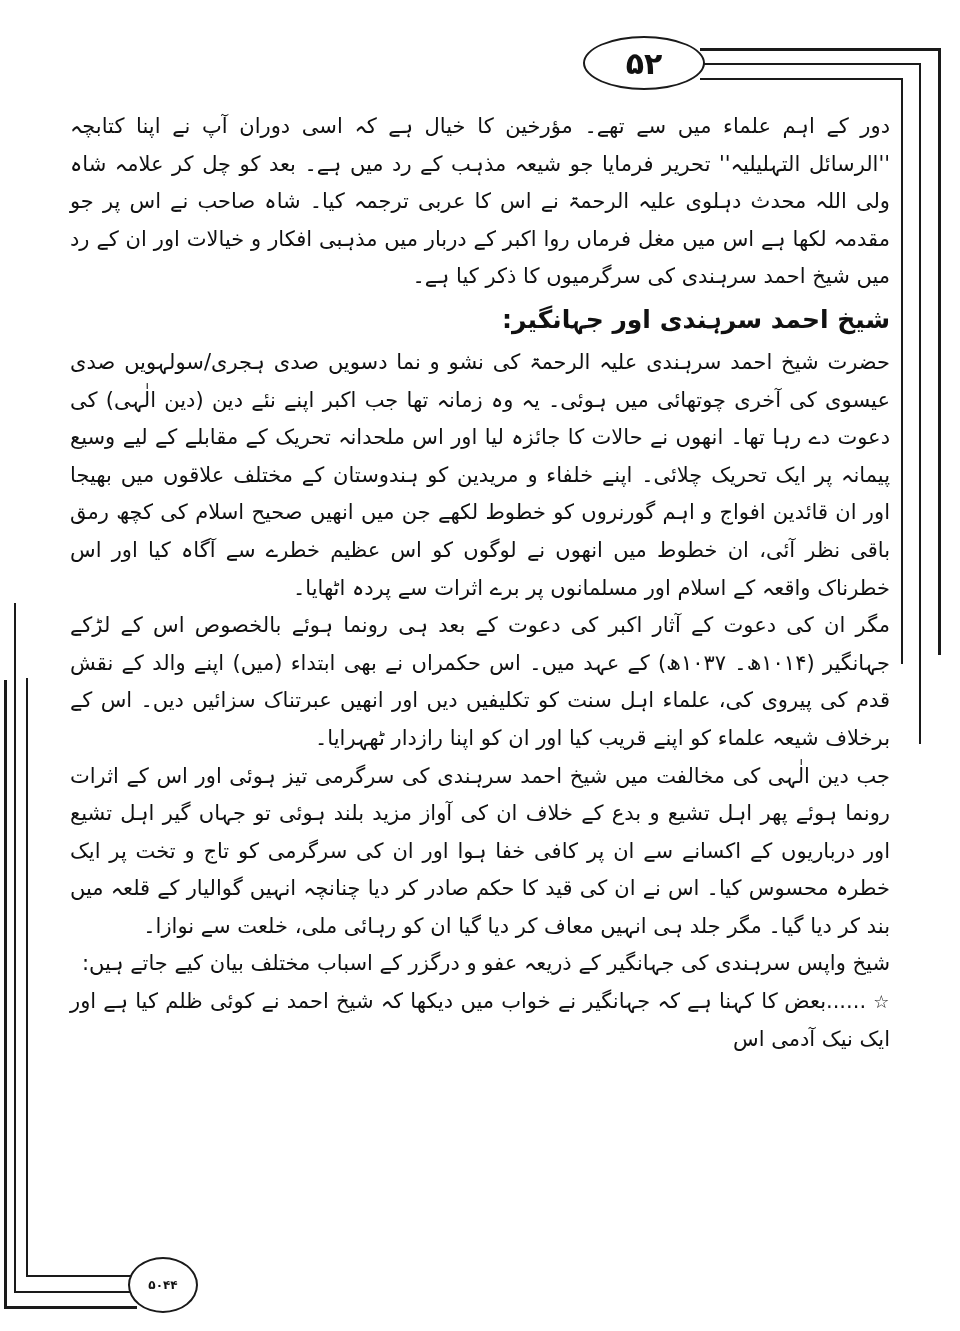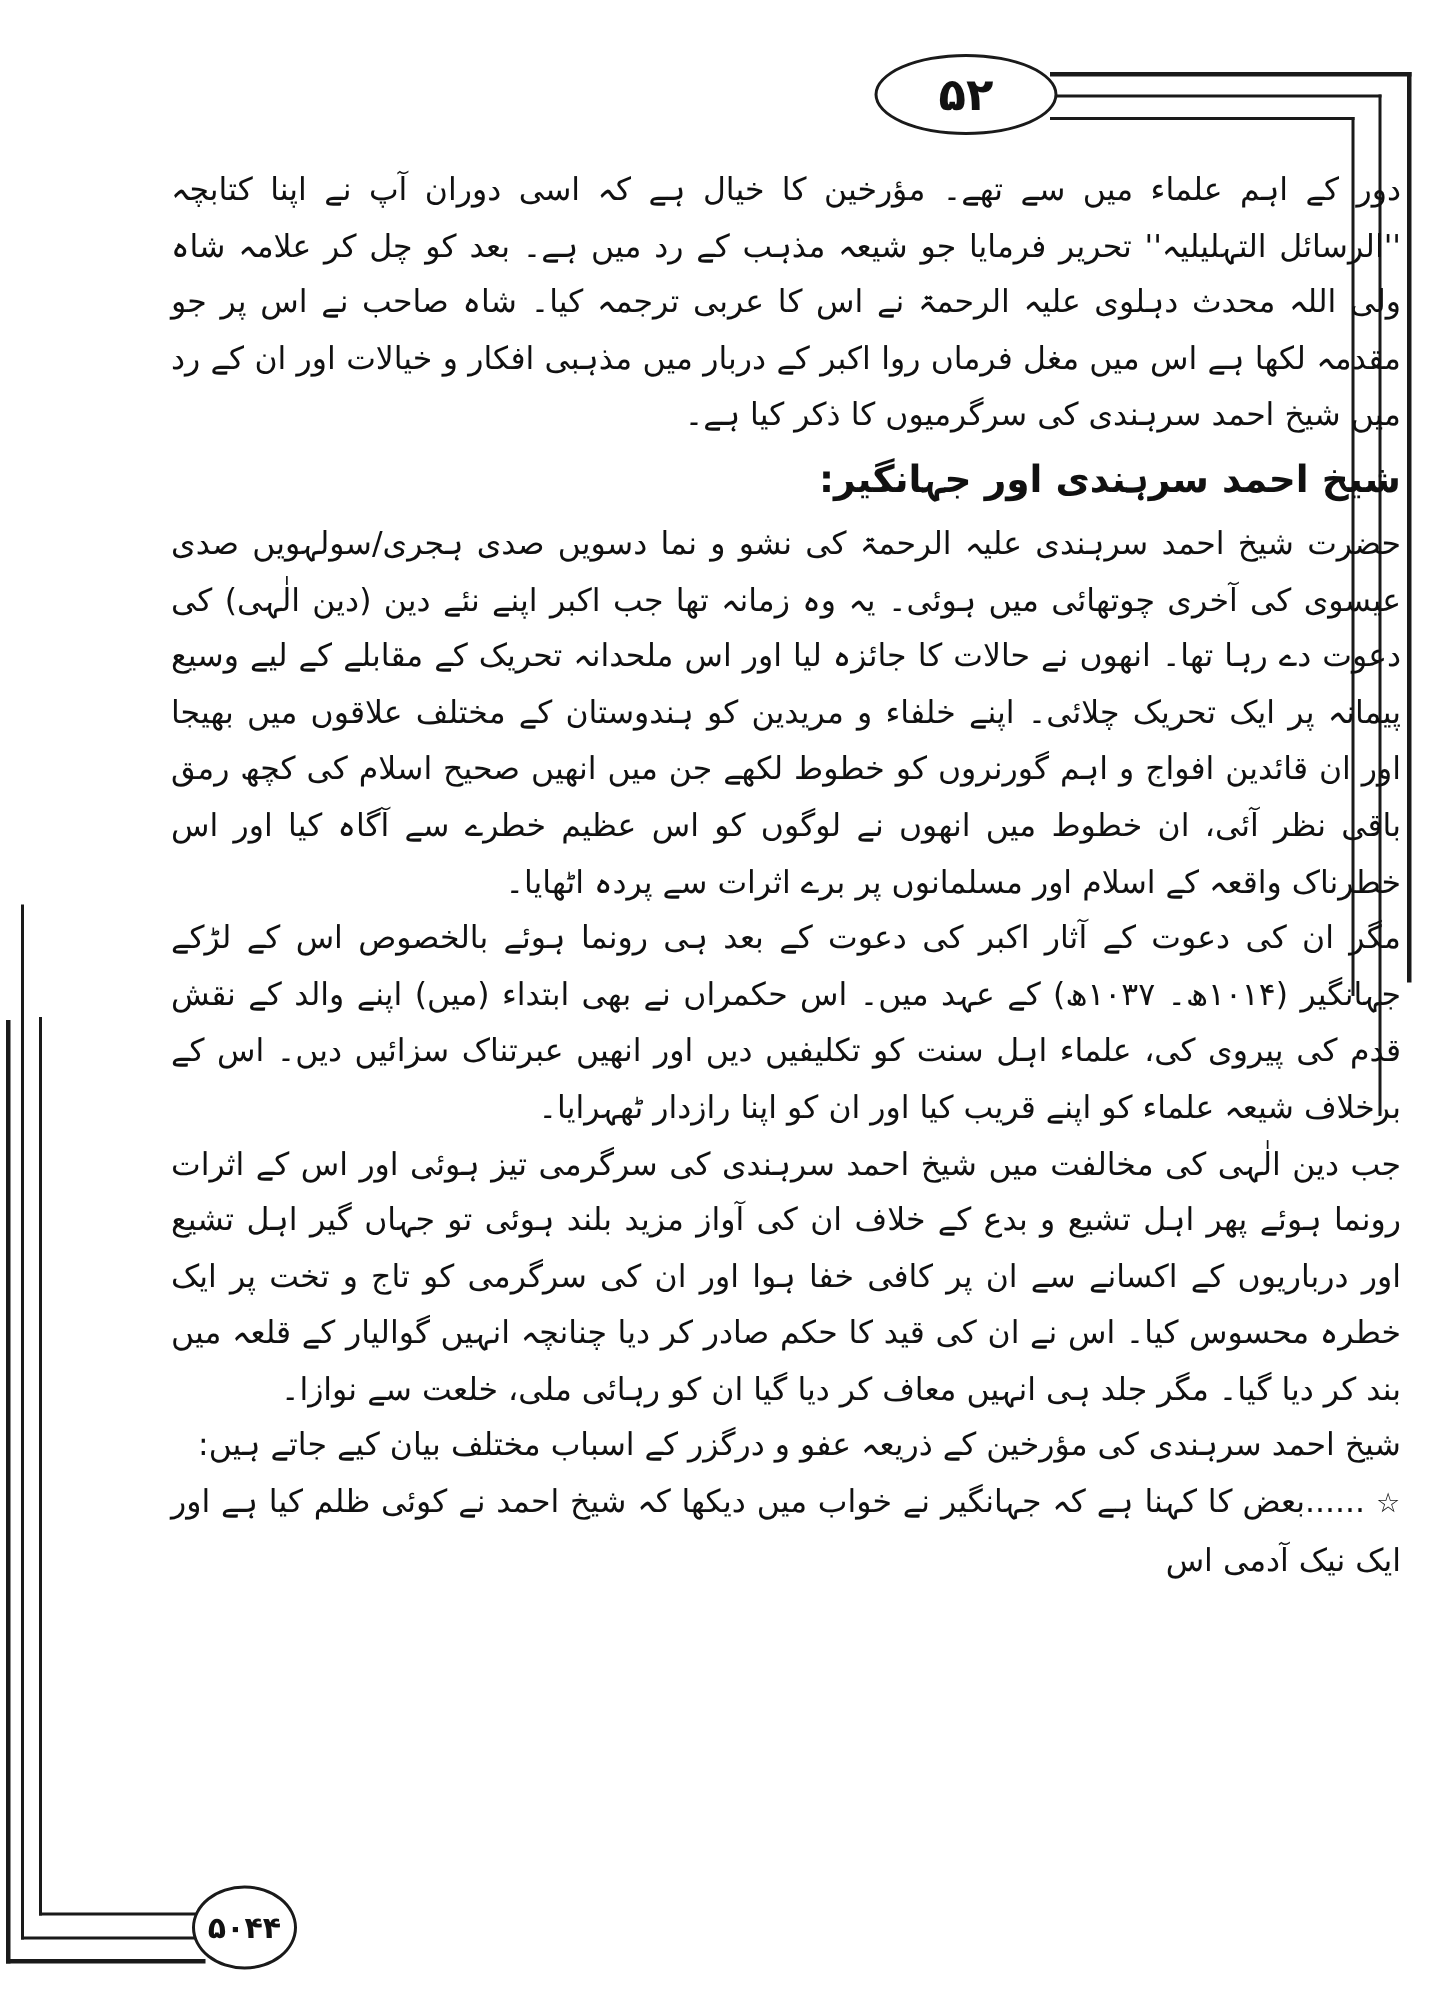--- a/index.html
+++ b/index.html
@@ -8,22 +8,22 @@
   
   .tr1 { left: 700px; top: 48px; width: 238px; height: 604px; border-width: 3px 3px 0 0; }
   .tr2 { left: 700px; top: 63px; width: 219px; height: 679px; border-width: 2px 2px 0 0; }
   .tr3 { left: 700px; top: 78px; width: 201px; height: 584px; border-width: 2px 2px 0 0; }
   
   .bl1 { left: 4px; top: 680px; width: 130px; height: 626px; border-width: 0 0 3px 3px; }
   .bl2 { left: 14px; top: 603px; width: 120px; height: 688px; border-width: 0 0 2px 2px; }
   .bl3 { left: 26px; top: 678px; width: 108px; height: 597px; border-width: 0 0 2px 2px; }
   .oval { position: absolute; border: 2px solid #1a1a1a; border-radius: 50%; background: #fff; display: flex; align-items: center; justify-content: center; font-weight: bold; font-size: 30px; }
   .oval-top { left: 583px; top: 36px; width: 118px; height: 50px; }
-  .oval-bottom { left: 128px; top: 1257px; width: 66px; height: 52px; font-size: 20px; }
-  .text { position: absolute; left: 70px; top: 108px; width: 820px; direction: rtl; text-align: justify; font-family: "DejaVu Sans", sans-serif; font-size: 21px; line-height: 37.6px; margin-left: 44px; }
+  .oval-bottom { left: 128px; top: 1257px; width: 66px; height: 52px; font-size: 12px; }
+  .text { position: absolute; left: 70px; top: 108px; width: 820px; direction: rtl; text-align: justify; font-family: "DejaVu Sans", sans-serif; font-size: 21px; line-height: 37.6px; }
   .text p { margin: 0; }
   .heading { font-size: 25px; font-weight: bold; line-height: 48px; margin: 0; }
   .bullet-star { font-size: 18px; }
 </style>
 </head>
 <body>
 
 <div class="frame tr1"></div>
 <div class="frame tr2"></div>
 <div class="frame tr3"></div>
@@ -37,15 +37,15 @@
 <div class="oval oval-bottom">
   <span>۵۰۴۴</span>
 </div>
 
 <div class="text">
   <p>دور کے اہم علماء میں سے تھے۔ مؤرخین کا خیال ہے کہ اسی دوران آپ نے اپنا کتابچہ ''الرسائل التہلیلیہ'' تحریر فرمایا جو شیعہ مذہب کے رد میں ہے۔ بعد کو چل کر علامہ شاہ ولی اللہ محدث دہلوی علیہ الرحمۃ نے اس کا عربی ترجمہ کیا۔ شاہ صاحب نے اس پر جو مقدمہ لکھا ہے اس میں مغل فرماں روا اکبر کے دربار میں مذہبی افکار و خیالات اور ان کے رد میں شیخ احمد سرہندی کی سرگرمیوں کا ذکر کیا ہے۔</p>
   <p class="heading">شیخ احمد سرہندی اور جہانگیر:</p>
   <p>حضرت شیخ احمد سرہندی علیہ الرحمۃ کی نشو و نما دسویں صدی ہجری/سولہویں صدی عیسوی کی آخری چوتھائی میں ہوئی۔ یہ وہ زمانہ تھا جب اکبر اپنے نئے دین (دین الٰہی) کی دعوت دے رہا تھا۔ انھوں نے حالات کا جائزہ لیا اور اس ملحدانہ تحریک کے مقابلے کے لیے وسیع پیمانہ پر ایک تحریک چلائی۔ اپنے خلفاء و مریدین کو ہندوستان کے مختلف علاقوں میں بھیجا اور ان قائدین افواج و اہم گورنروں کو خطوط لکھے جن میں انھیں صحیح اسلام کی کچھ رمق باقی نظر آئی، ان خطوط میں انھوں نے لوگوں کو اس عظیم خطرے سے آگاہ کیا اور اس خطرناک واقعہ کے اسلام اور مسلمانوں پر برے اثرات سے پردہ اٹھایا۔</p>
   <p>مگر ان کی دعوت کے آثار اکبر کی دعوت کے بعد ہی رونما ہوئے بالخصوص اس کے لڑکے جہانگیر (۱۰۱۴ھ۔ ۱۰۳۷ھ) کے عہد میں۔ اس حکمراں نے بھی ابتداء (میں) اپنے والد کے نقش قدم کی پیروی کی، علماء اہل سنت کو تکلیفیں دیں اور انھیں عبرتناک سزائیں دیں۔ اس کے برخلاف شیعہ علماء کو اپنے قریب کیا اور ان کو اپنا رازدار ٹھہرایا۔</p>
   <p>جب دین الٰہی کی مخالفت میں شیخ احمد سرہندی کی سرگرمی تیز ہوئی اور اس کے اثرات رونما ہوئے پھر اہل تشیع و بدع کے خلاف ان کی آواز مزید بلند ہوئی تو جہاں گیر اہل تشیع اور درباریوں کے اکسانے سے ان پر کافی خفا ہوا اور ان کی سرگرمی کو تاج و تخت پر ایک خطرہ محسوس کیا۔ اس نے ان کی قید کا حکم صادر کر دیا چنانچہ انہیں گوالیار کے قلعہ میں بند کر دیا گیا۔ مگر جلد ہی انہیں معاف کر دیا گیا ان کو رہائی ملی، خلعت سے نوازا۔</p>
-  <p>شیخ احمد سرہندی کی مؤرخین کے ذریعہ عفو و درگزر کے اسباب مختلف بیان کیے جاتے ہیں:</p>
+  <p>شیخ واپس سرہندی کی جہانگیر کے ذریعہ عفو و درگزر کے اسباب مختلف بیان کیے جاتے ہیں:</p>
   <p><span class="bullet-star">☆</span> <span>......بعض کا کہنا ہے کہ جہانگیر نے خواب میں دیکھا کہ شیخ احمد نے کوئی ظلم کیا ہے اور ایک نیک آدمی اس</span></p>
 </div>
 
 </body></html>

